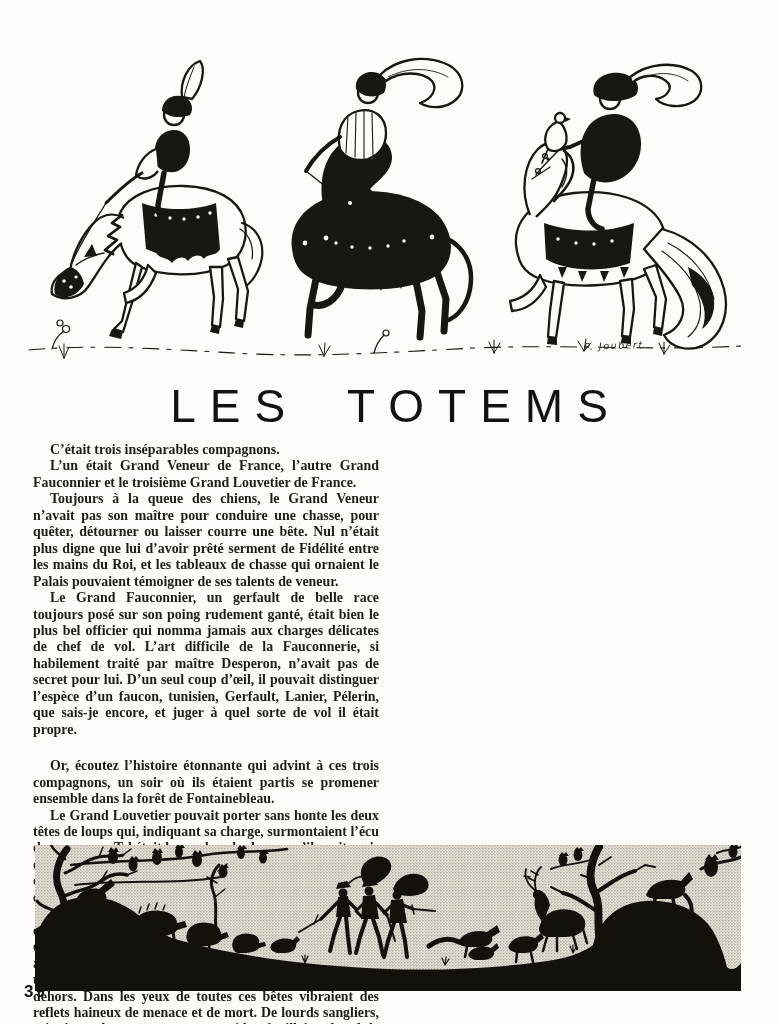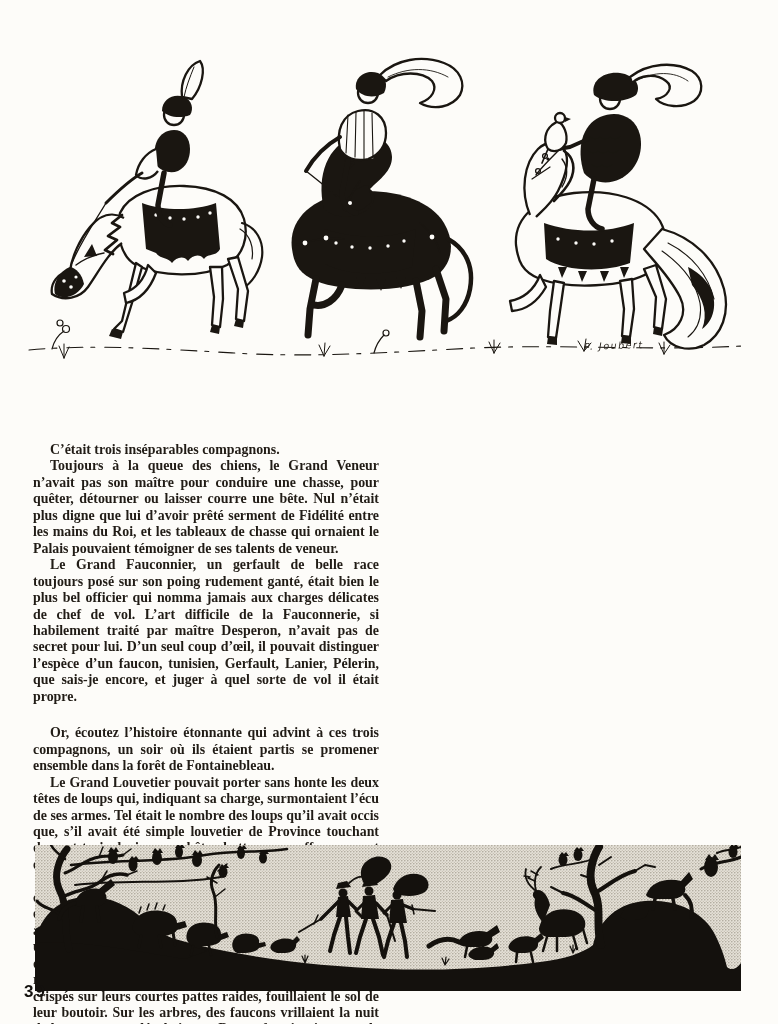--- a/index.html
+++ b/index.html
@@ -181,24 +181,26 @@
           <path class="wht" stroke-width="1.7" d="M606,24 C624,10 650,8 668,18 C680,26 680,40 670,48 C658,56 640,54 632,46 C644,44 650,34 642,28 C632,20 616,22 608,30 Z"></path>
           <path class="ink" stroke-width="0.9" d="M612,28 C630,18 650,18 664,28"></path>
           <path class="ink" stroke-width="5.5" d="M570,126 L564,156 C564,166 570,174 578,176"></path>
           <path class="ink" stroke-width="1.4" d="M534,98 C524,108 516,116 512,122"></path>
         </g>
       </g>
     </svg>
     <span class="signature">P. Joubert</span>
   </div>
 
+  <h1 class="title">LES TOTEMS</h1>
 
   <div class="columns">
     <div class="col">
       <p>C’était trois inséparables compagnons.</p>
+      <p>L’un était Grand Veneur de France, l’autre Grand Fauconnier et le troisième Grand Louvetier de France.</p>
       <p>Toujours à la queue des chiens, le Grand Veneur n’avait pas son maître pour conduire une chasse, pour quêter, détourner ou laisser courre une bête. Nul n’était plus digne que lui d’avoir prêté serment de Fidélité entre les mains du Roi, et les tableaux de chasse qui ornaient le Palais pouvaient témoigner de ses talents de veneur.</p>
       <p>Le Grand Fauconnier, un gerfault de belle race toujours posé sur son poing rudement ganté, était bien le plus bel officier qui nomma jamais aux charges délicates de chef de vol. L’art difficile de la Fauconnerie, si habilement traité par maître Desperon, n’avait pas de secret pour lui. D’un seul coup d’œil, il pouvait distinguer l’espèce d’un faucon, tunisien, Gerfault, Lanier, Pélerin, que sais-je encore, et juger à quel sorte de vol il était propre.</p>
     </div>
     <div class="col">
       <p>Or, écoutez l’histoire étonnante qui advint à ces trois compagnons, un soir où ils étaient partis se promener ensemble dans la forêt de Fontainebleau.</p>
       <p>Le Grand Louvetier pouvait porter sans honte les deux têtes de loups qui, indiquant sa charge, surmontaient l’écu de ses armes. Tel était le nombre des loups qu’il avait occis que, s’il avait été simple louvetier de Province touchant deux et trois deniers par bête abattue, ses coffres eussent été pleins d’espèces trébuchantes.</p>
       <p>Tous trois s’étaient assis et devisaient paisiblement au centre d’une clairière. La nuit étant venue, ils se levèrent et voulurent prendre le chemin du retour, lorsqu’ils aperçurent, groupées autour d’eux en un cercle menaçant, une rangée de fauves grinçant des dents et toutes griffes dehors. Dans les yeux de toutes ces bêtes vibraient des reflets haineux de menace et de mort. De lourds sangliers, crispés sur leurs courtes pattes raides, fouillaient le sol de leur boutoir. Sur les arbres, des faucons vrillaient la nuit de leurs yeux cerclés de jaune. Des cerfs pointaient vers le sol leurs an-</p>
     </div>
   </div>
 

